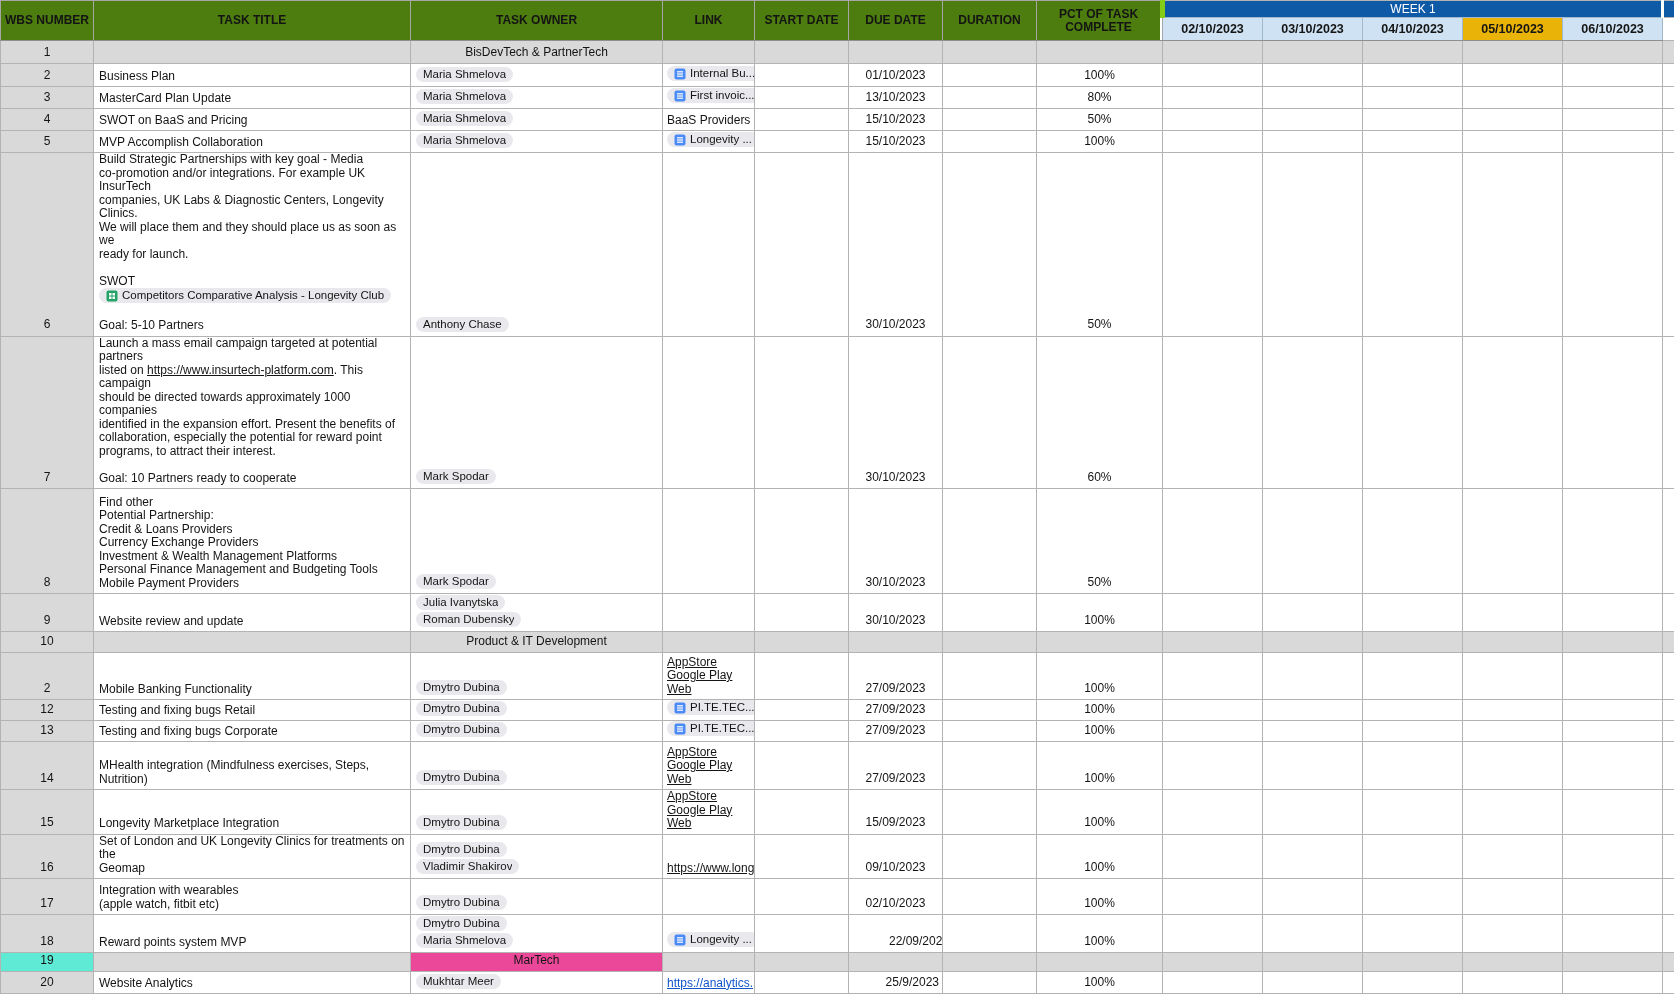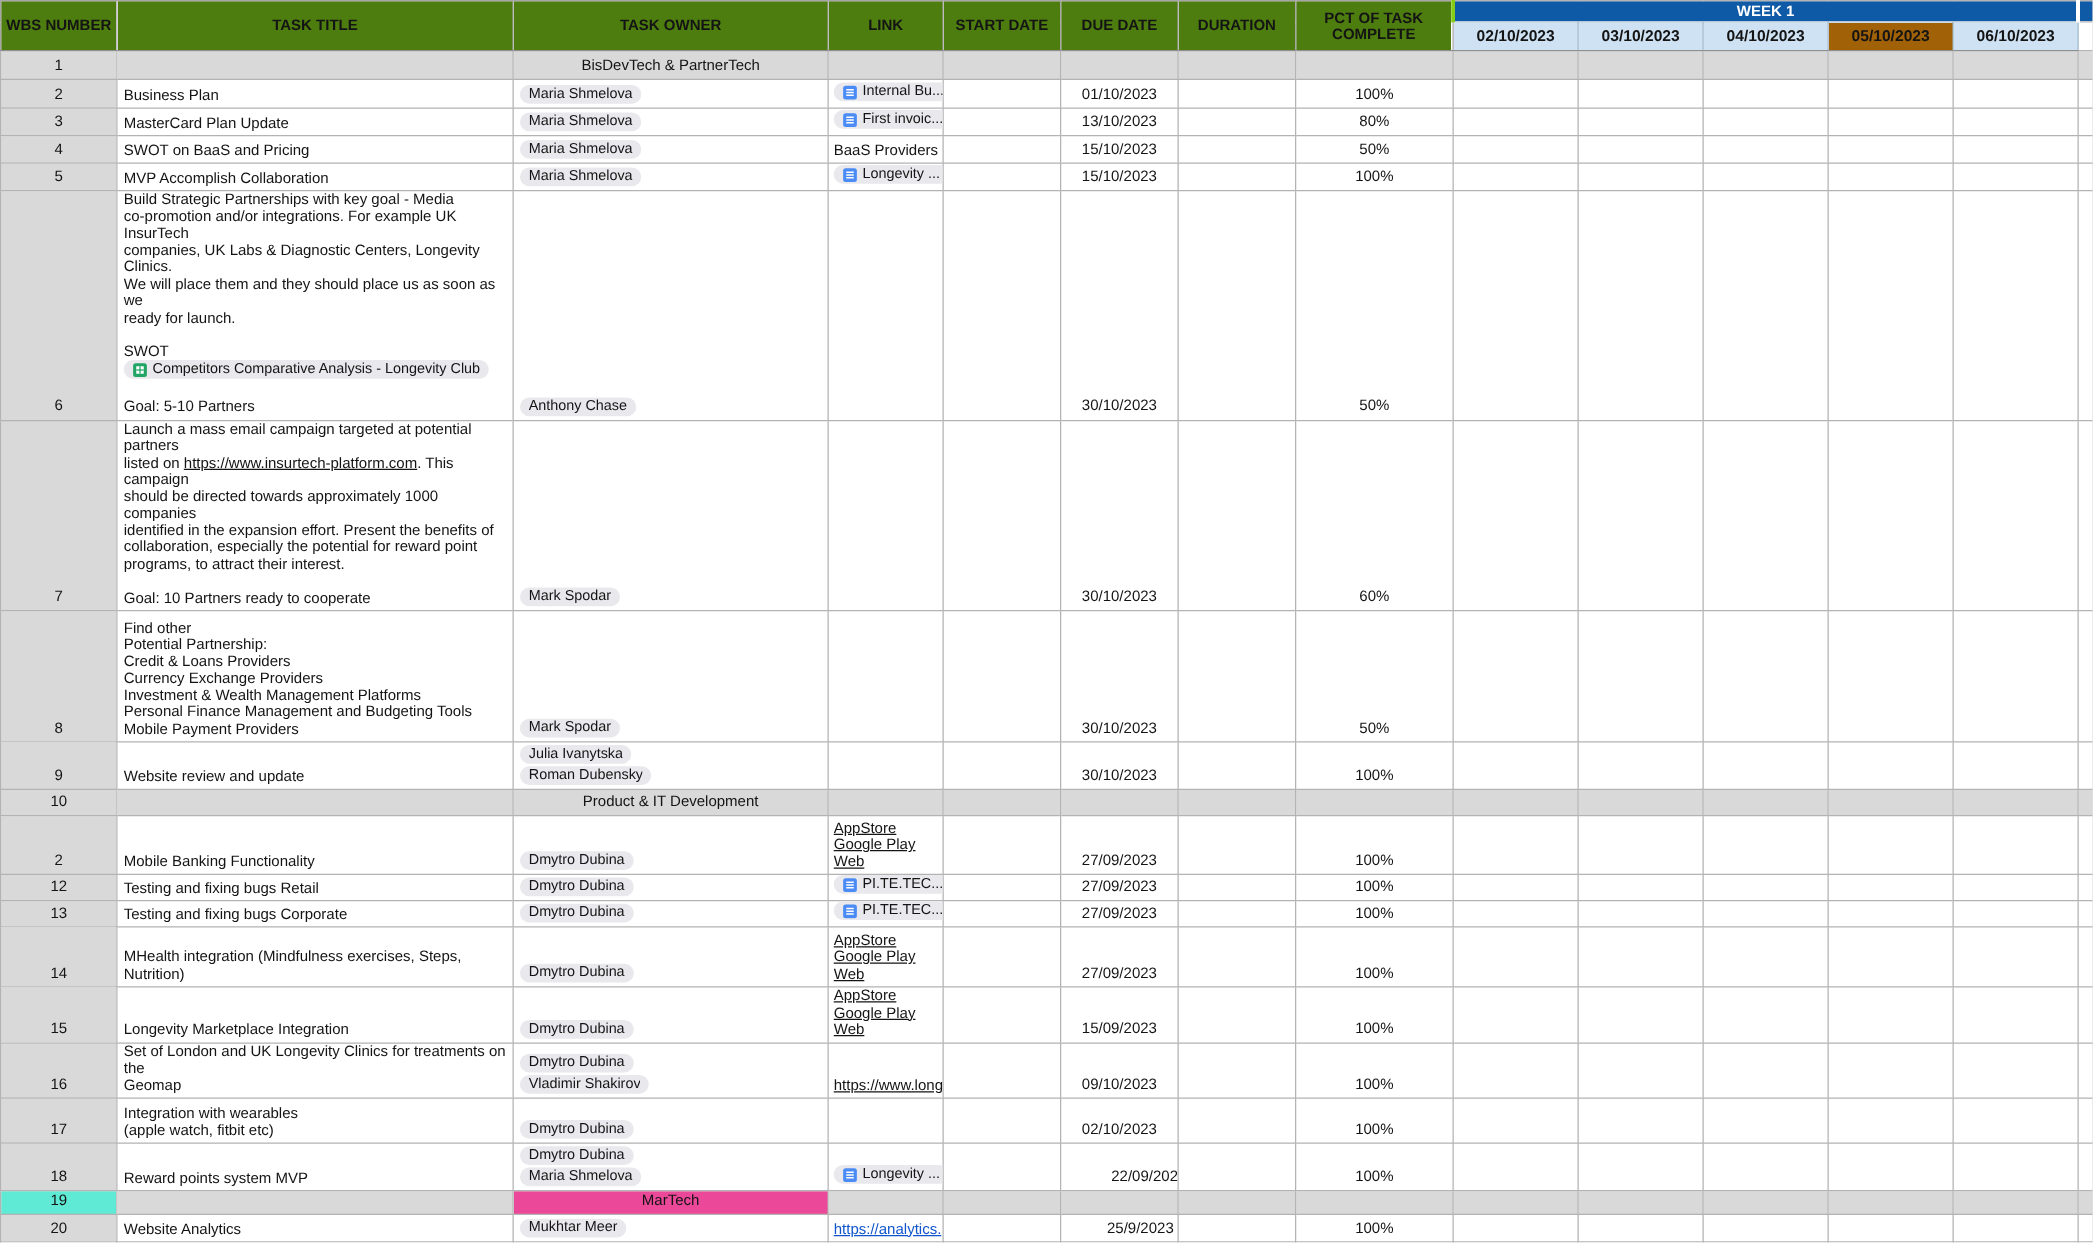--- a/index.html
+++ b/index.html
@@ -1,20 +1,20 @@
 <!DOCTYPE html>
 <html><head>
 <meta charset="utf-8">
 <style>
   html,body{margin:0;padding:0;background:#fff;}
   body{width:1674px;height:994px;overflow:hidden;font-family:"Liberation Sans",sans-serif;color:#141414;}
   table.sheet{border-collapse:collapse;table-layout:fixed;width:1674px;}
   td,th{border:1px solid #b3b3b3;margin:0;overflow:hidden;font-weight:normal;}
   th.main{background:#4d7c0f;font-weight:bold;font-size:12px;text-align:center;vertical-align:middle;padding:0 3px;border-color:#a6a6a6;border-bottom:1px solid #8f8f8f;line-height:13px;}
-  th.band{font-weight:bold;font-size:12px;text-align:center;vertical-align:middle;border-left:3px solid #84cc16;border-bottom:none;}
+  th.band{font-weight:normal;font-size:12px;text-align:center;vertical-align:middle;border-left:5px solid #84cc16;border-bottom:none;}
   th.band-sliver{border-left:3px solid #ffffff;border-bottom:none;}
   th.datehdr{font-weight:bold;font-size:12.5px;text-align:center;vertical-align:middle;border-color:#9fb8cc;border-bottom:1px solid #8f8f8f;}
   td{vertical-align:bottom;padding:0 3px 3px 3px;font-size:12px;line-height:13.5px;}
   td.wbs{text-align:center;padding-bottom:4px;}
   td.title{padding-left:5px;}
   td.owner{padding-left:5px;white-space:nowrap;}
   td.linkcell{white-space:nowrap;padding-left:4px;}
   td.due{white-space:nowrap;padding-bottom:4px;}
   td.pct{text-align:center;padding-bottom:4px;}
   .line{min-height:13.5px;}
@@ -57,21 +57,21 @@
           <th class="main" rowspan="2">DUE DATE</th>
           <th class="main" rowspan="2">DURATION</th>
           <th class="main" rowspan="2">PCT OF TASK COMPLETE</th>
           <th class="band" colspan="5" style="background: rgb(15, 90, 166); color: rgb(255, 255, 255);"><span>WEEK 1</span></th>
           <th class="band-sliver" rowspan="1" style="background: rgb(15, 90, 166);"></th>
         </tr>
         <tr style="height: 23px;">
           <th class="datehdr" style="background: rgb(207, 226, 243);">02/10/2023</th>
           <th class="datehdr" style="background: rgb(207, 226, 243);">03/10/2023</th>
           <th class="datehdr" style="background: rgb(207, 226, 243);">04/10/2023</th>
-          <th class="datehdr" style="background: #a16207;">05/10/2023</th>
+          <th class="datehdr" style="background: #eab308;">05/10/2023</th>
           <th class="datehdr" style="background: rgb(207, 226, 243);">06/10/2023</th>
           <th style="background: rgb(255, 255, 255);"></th>
         </tr>
       </thead>
     <tbody>
         <tr style="height: 23px;">
           <td class="wbs" style="background: rgb(217, 217, 217);">1</td>
           <td class="title" style="background: rgb(217, 217, 217);"></td>
           <td style="background: rgb(217, 217, 217); text-align: center; padding-bottom: 4px;"><span>BisDevTech &amp; PartnerTech</span></td>
           <td style="background: rgb(217, 217, 217);"></td>

